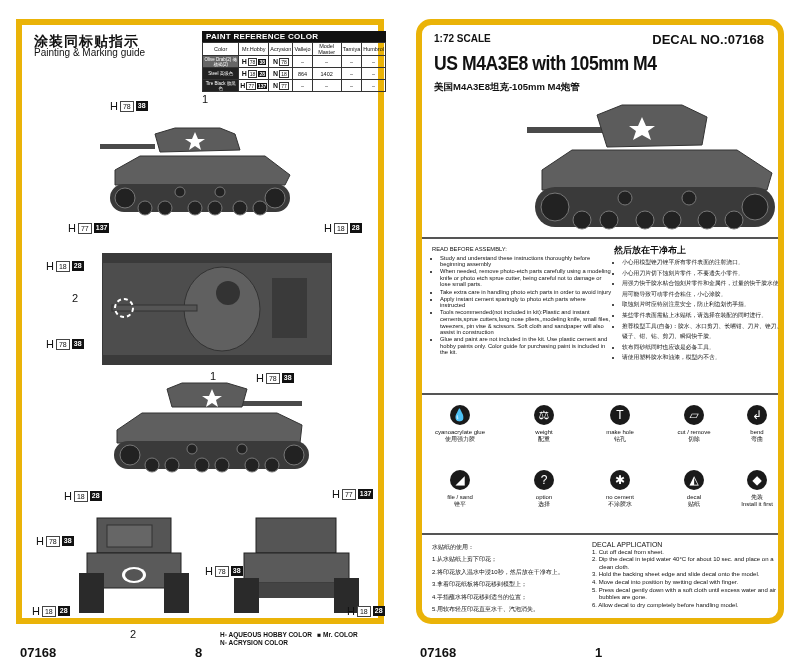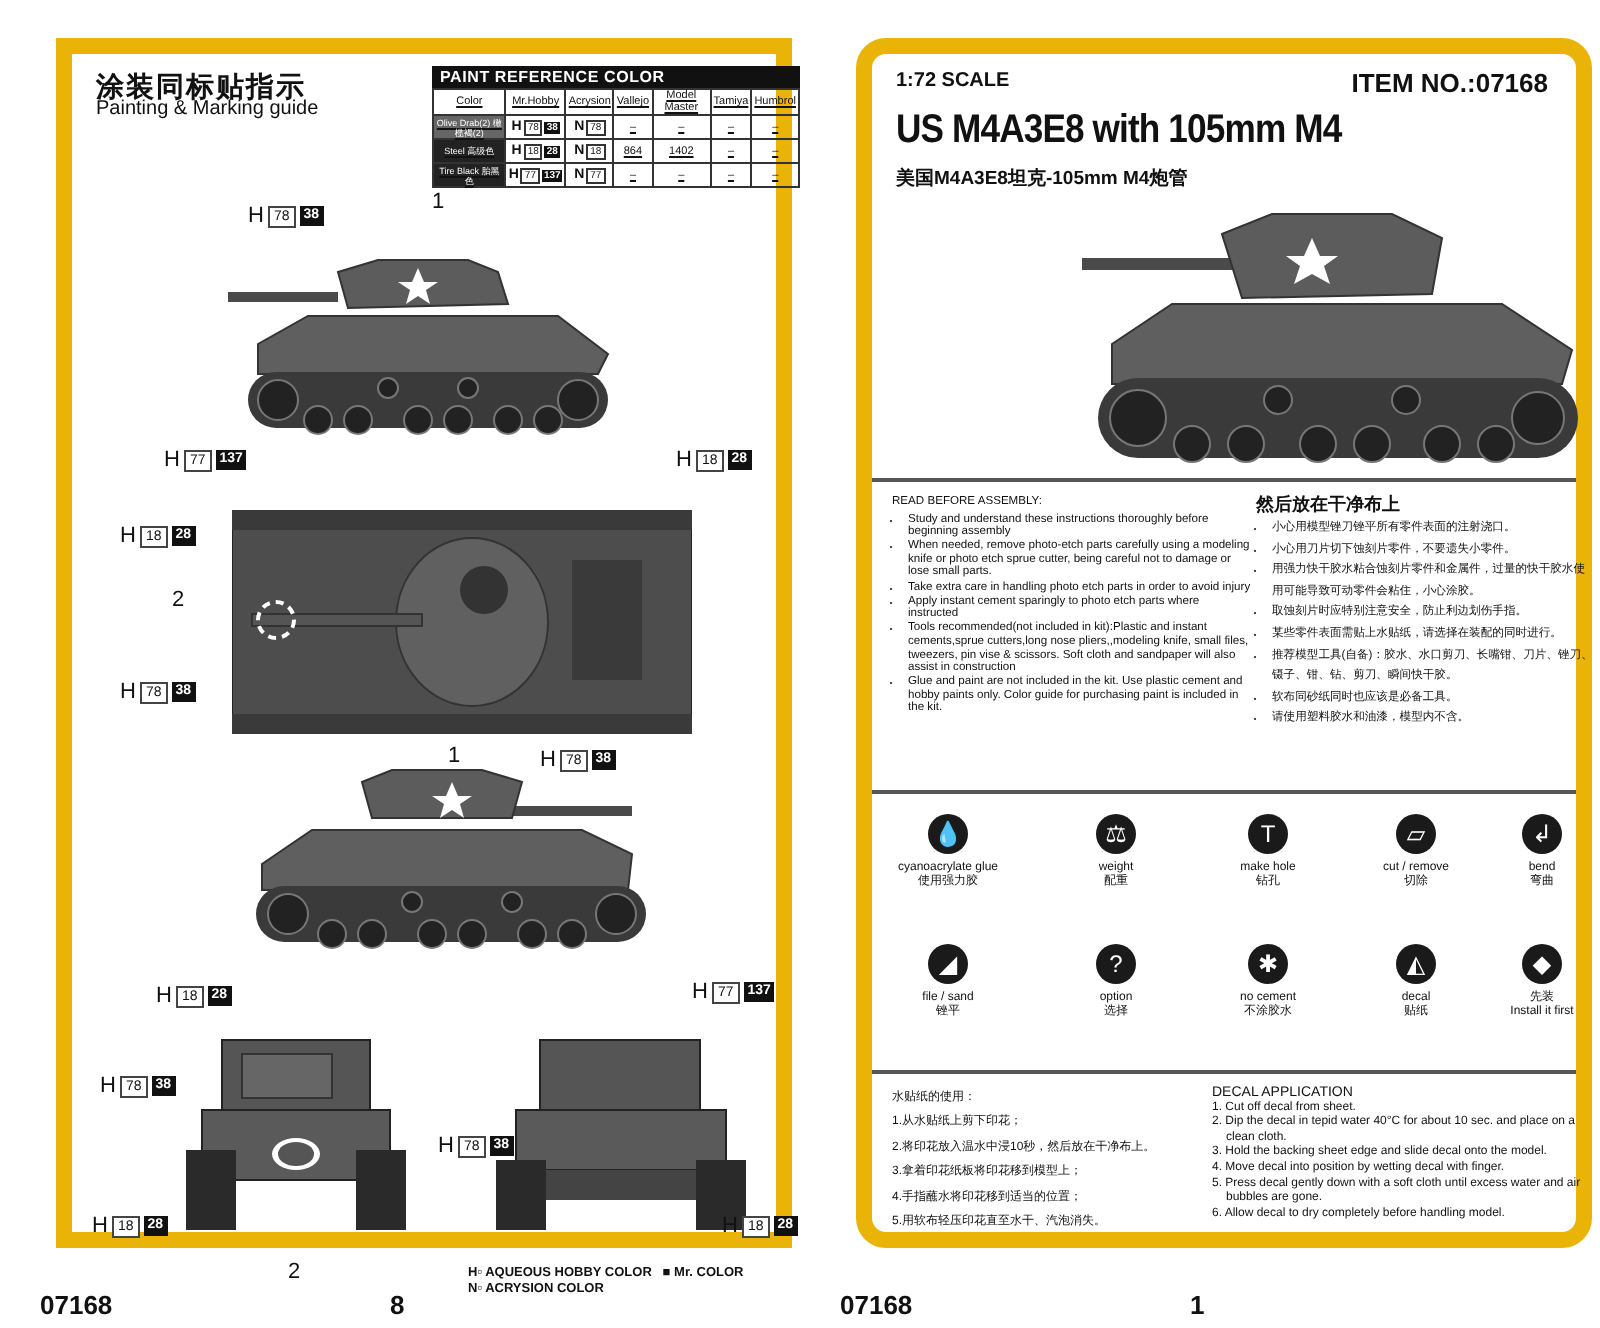--- a/index.html
+++ b/index.html
@@ -1,26 +1,26 @@
 <!DOCTYPE html>
 <html><head>
 <meta charset="utf-8">
 <style>
   html, body { margin:0; padding:0; }
   body { width:800px; height:664px; background:#fff; position:relative; overflow:hidden; font-family:"Liberation Sans", sans-serif; color:#111; }
-  .page { position:absolute; top:19px; width:368px; height:423px; border:8px solid #eab308; box-sizing:border-box;margin-left:12px; }
+  .page { position:absolute; top:19px; width:368px; height:423px; border:6px solid #eab308; box-sizing:border-box; }
   .page-left { left:16px; top:19px; width:368px; height:605px; }
   .page-right { left:416px; top:19px; width:368px; height:605px;border-radius:15px; }
   .abs { position:absolute; }
   .footer-num { position:absolute; font-weight:bold; font-size:13px; }
   
   .title-cn { left:12px; top:8px; font-size:14px; font-weight:bold; letter-spacing:1px; }
   .title-en { left:12px; top:22px; font-size:10px; font-weight:normal; }
   
-  .paint-box { left:180px; top:6px; width:184px;text-decoration:underline; }
+  .paint-box { left:180px; top:6px; width:184px; }
   .paint-head { background:#111; color:#fff; font-size:8px; font-weight:bold; padding:1px 4px; letter-spacing:0.3px; }
   table.paint { border-collapse:collapse; width:100%; font-size:5.5px; }
   table.paint td { border:1px solid #333; text-align:center; height:11px; padding:0 1px; }
   table.paint td.cname { background:#222; color:#fff; font-size:4.5px; line-height:5px; }
   table.paint td.cname.olive { background:#666; }
   .hcode { display:inline-flex; align-items:center; gap:1px; font-size:7px; font-weight:bold; }
   .box-w { border:1px solid #333; font-size:5px; padding:0 1px; font-weight:normal; background:#fff; }
   .box-b { background:#111; color:#fff; font-size:5px; padding:0 1px; }
   
   .callout { position:absolute; display:flex; align-items:center; gap:2px; font-size:11px; }
@@ -238,21 +238,21 @@
   <div class="legend" style="left:198px;top:606px">
     <div><span>H</span>▫ <span>AQUEOUS HOBBY COLOR</span> &nbsp;&nbsp;■ <span>Mr. COLOR</span></div>
     <div><span>N</span>▫ <span>ACRYSION COLOR</span></div>
   </div>
 </div>
 <div class="footer-num" style="left:20px;top:645px">07168</div>
 <div class="footer-num" style="left:195px;top:645px">8</div>
 
 <div class="page page-right">
   <div class="abs scale">1:72 SCALE</div>
-  <div class="abs itemno">ITEM NO.:07168</div>
+  <div class="abs itemno">DECAL NO.:07168</div>
   <div class="abs rtitle">US M4A3E8 with 105mm M4</div>
   <div class="abs rsub">美国M4A3E8坦克-105mm M4炮管</div>
 
   <svg class="tank-svg" style="left:95px;top:70px" width="270" height="145" viewBox="0 0 270 145">
     <rect x="10" y="32" width="75" height="6" fill="#4a4a4a"></rect>
     <path d="M80 20 L105 10 L165 10 L190 22 L185 50 L90 52 Z" fill="#5c5c5c" stroke="#333"></path>
     <polygon points="125,22 129,31 138,31 131,36 134,45 125,40 116,45 119,36 112,31 121,31" fill="#fff"></polygon>
     <path d="M25 75 L55 55 L220 55 L255 78 L250 95 L25 95 Z" fill="#5f5f5f" stroke="#333"></path>
     <rect x="18" y="92" width="240" height="40" rx="20" fill="#3a3a3a"></rect>
     <g fill="#222" stroke="#777" stroke-width="1">

